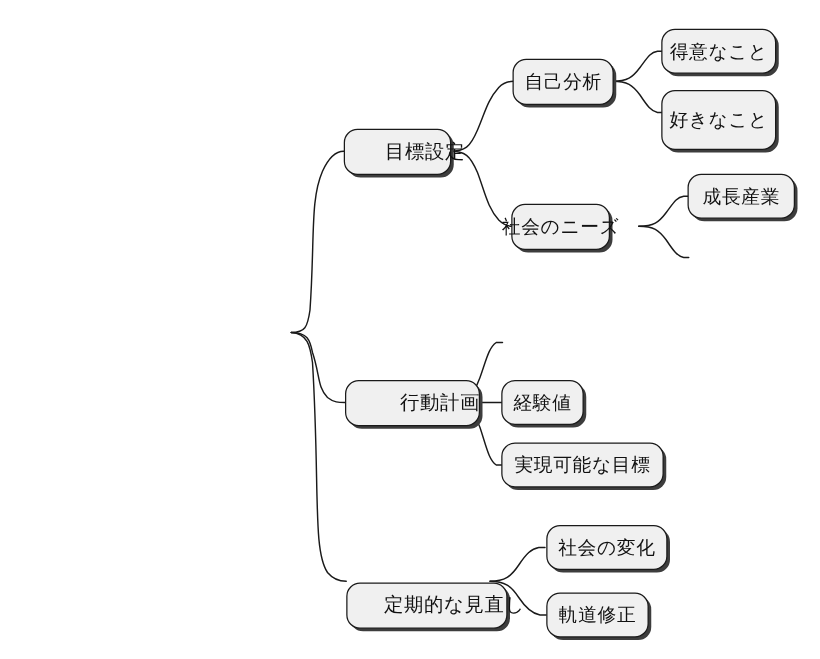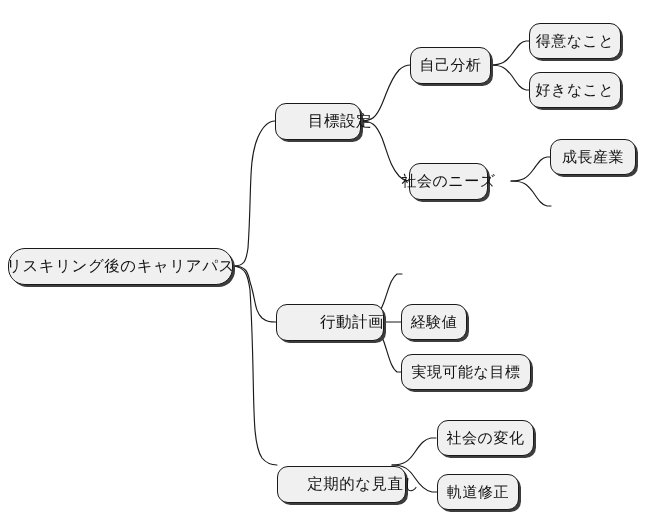--- a/index.html
+++ b/index.html
@@ -86,37 +86,34 @@
     <path class="edge-path" d="M 511 181 C 523 181 527 184 533 192 C 539 201 542 205 547 206 L 551 206"></path>
 
     <path class="edge-path" d="M 361 322 C 373 322 378 318 384 302 C 389 288 391 278 397 274 L 402 274"></path>
     <path class="edge-path" d="M 361 322 L 402 322"></path>
     <path class="edge-path" d="M 361 322 C 373 322 378 326 384 342 C 389 357 391 368 397 372 L 402 372"></path>
 
     <path class="edge-path" d="M 392 465 C 404 465 409 461 415 452 C 421 443 425 439 431 438 L 436 438"></path>
     <path class="edge-path" d="M 392 465 C 404 465 409 469 415 478 C 421 487 426 491 432 492 L 437 492"></path>
   </svg>
 
-  <div class="node level-0" style="left:8px; top:248px; width:225px; height:37px;">
-    <span class="node-label">リスキリング後のキャリアパス</span>
-  </div>
 
   <div class="node level-1" style="left:275px; top:103px; width:86px; height:37px;">
     <span class="node-label">目標設定</span>
   </div>
 
   <div class="node level-2" style="left:410px; top:47px; width:81px; height:37px;">
     <span class="node-label">自己分析</span>
   </div>
 
   <div class="node level-3" style="left:529px; top:23px; width:92px; height:36px;">
     <span class="node-label">得意なこと</span>
   </div>
 
-  <div class="node level-3" style="left:529px; top:72px; width:92px; height:36px;">
+  <div class="node level-3" style="left:529px; top:72px; width:92px; height:48px;">
     <span class="node-label">好きなこと</span>
   </div>
 
   <div class="node level-2" style="left:409px; top:163px; width:79px; height:37px;">
     <span class="node-label">社会のニーズ</span>
   </div>
 
   <div class="node level-3" style="left:550px; top:139px; width:86px; height:36px;">
     <span class="node-label">成長産業</span>
   </div>

